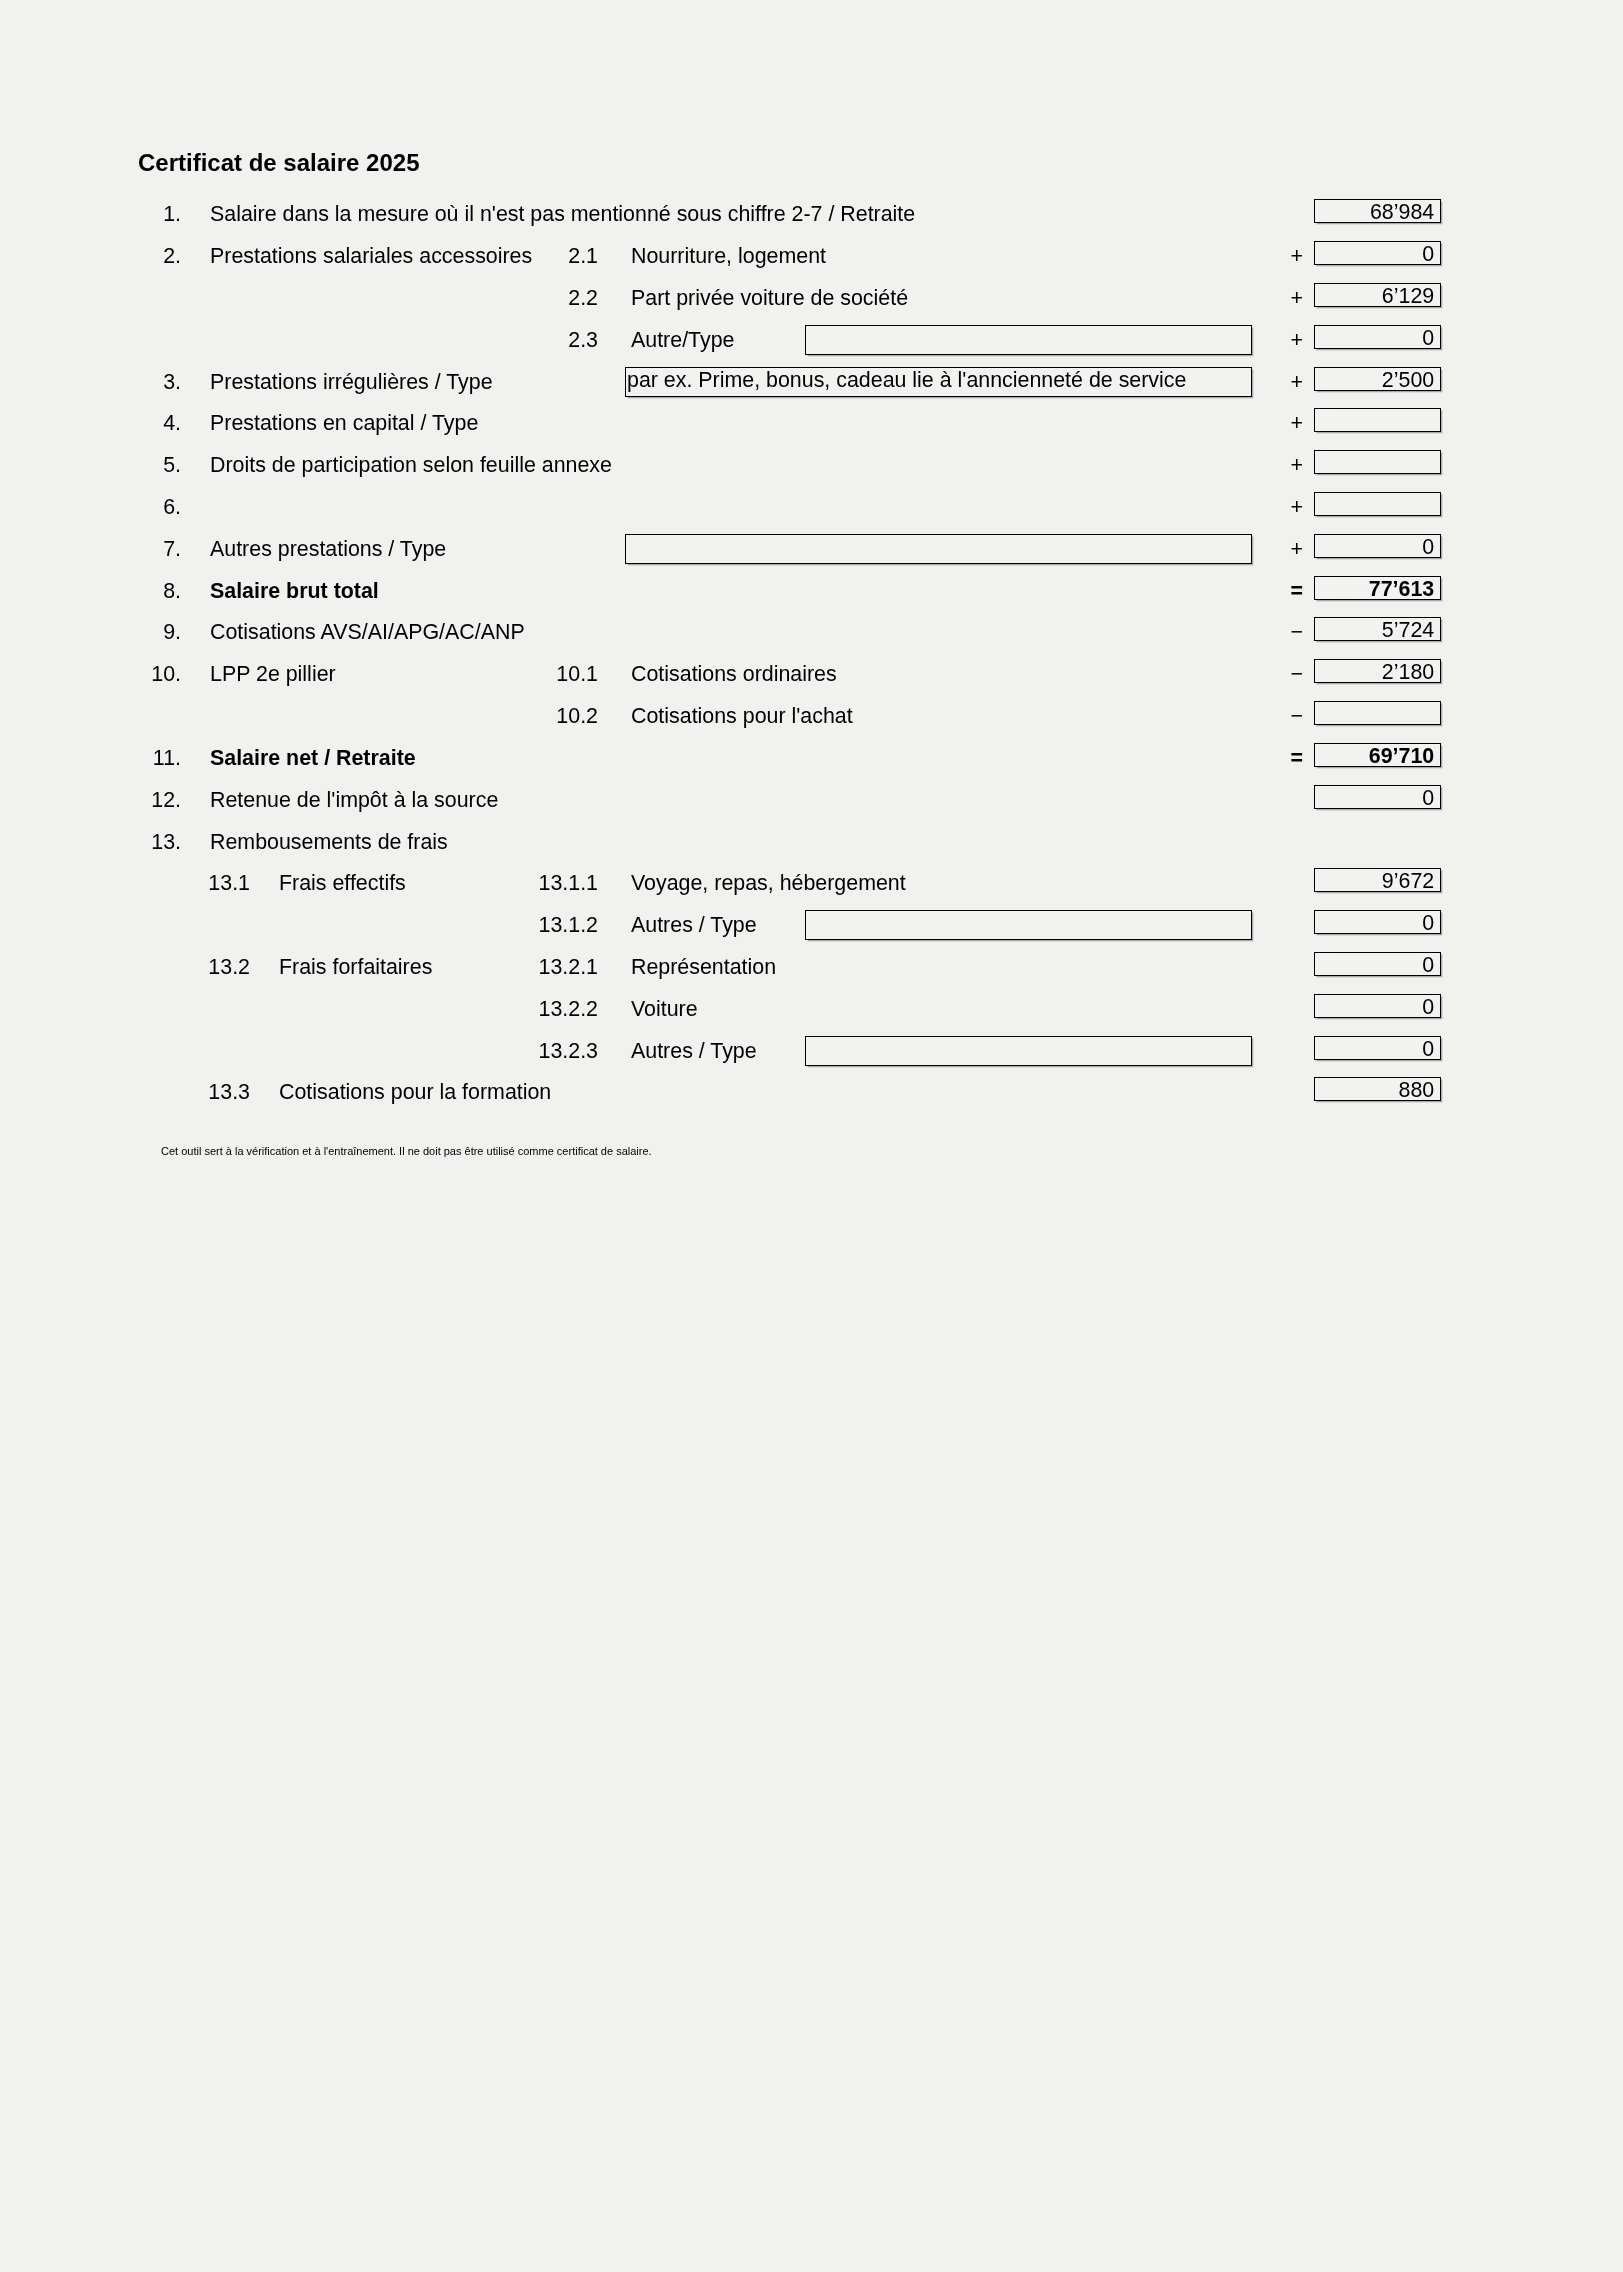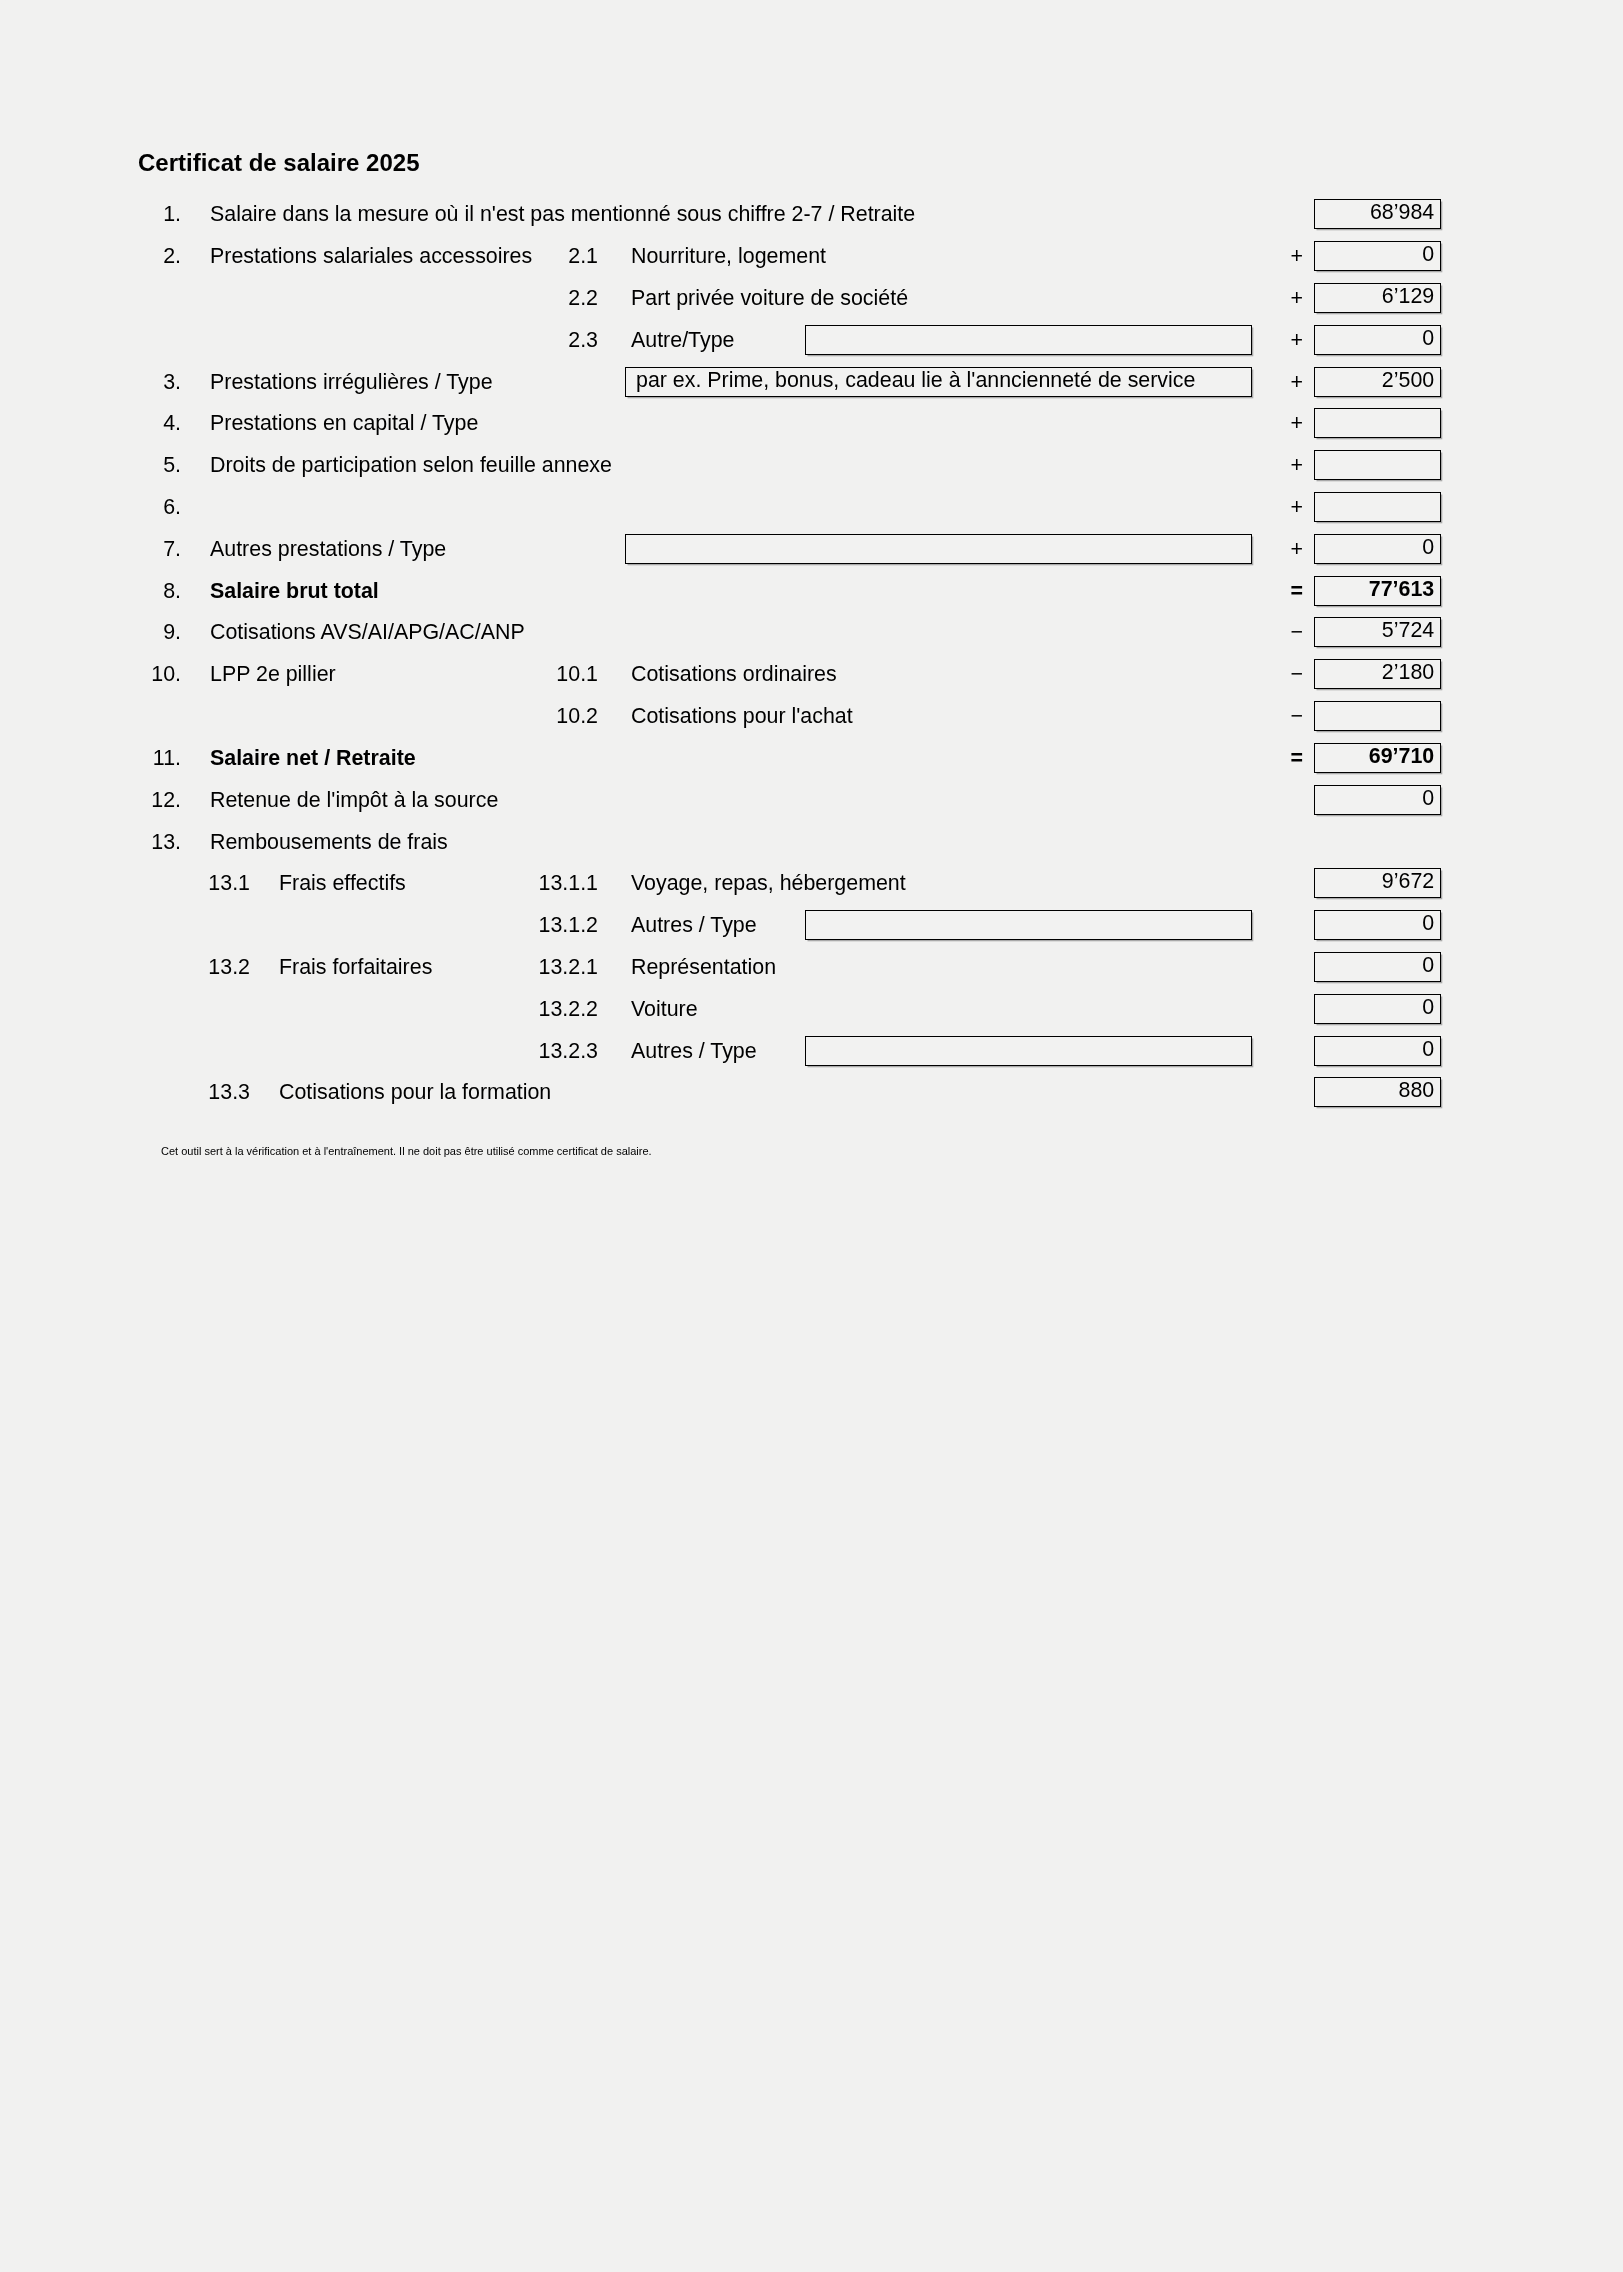--- a/index.html
+++ b/index.html
@@ -23,30 +23,30 @@
   .num  { position:absolute; width:97px; text-align:right; }
   .num1 { left:84px; }
   .num2 { left:153px; }
   .num3 { left:501px; }
   .lbl  { position:absolute; white-space:nowrap; }
   .lbl1 { left:210px; }
   .lbl2 { left:279px; }
   .lbl3 { left:631px; }
   .clip { width:368px; overflow:hidden; }
   .vbox {
-    position:absolute; left:1314px; width:127px; height:30px;
+    position:absolute; left:1314px; width:127px; height:24px;
     border:1.9px solid #000; box-sizing:border-box;
     background:#f2f2f1; box-shadow:1.9px 1.9px 0 -0.6px #a9a9a9;
     text-align:right; padding-right:5.8px; line-height:25px;
   }
   .tbox {
     position:absolute; height:30px;
     border:1.9px solid #000; box-sizing:border-box;
     background:#f2f2f1; box-shadow:1.9px 1.9px 0 -0.6px #a9a9a9;
-    padding-left:10px; line-height:25px;
+    padding-left:1px; line-height:25px;
     overflow:hidden; white-space:nowrap;
   }
   .tbox.wide   { left:625px;  width:627px; }
   .tbox.narrow { left:805px; width:447px; }
   .sign { position:absolute; left:1263px; width:40px; text-align:right; }
   .bold { font-weight:bold; }
   .footer {
     position:absolute; left:134px; top:1145px;
     font-size:11px; white-space:nowrap;margin-left:27px;
   }

